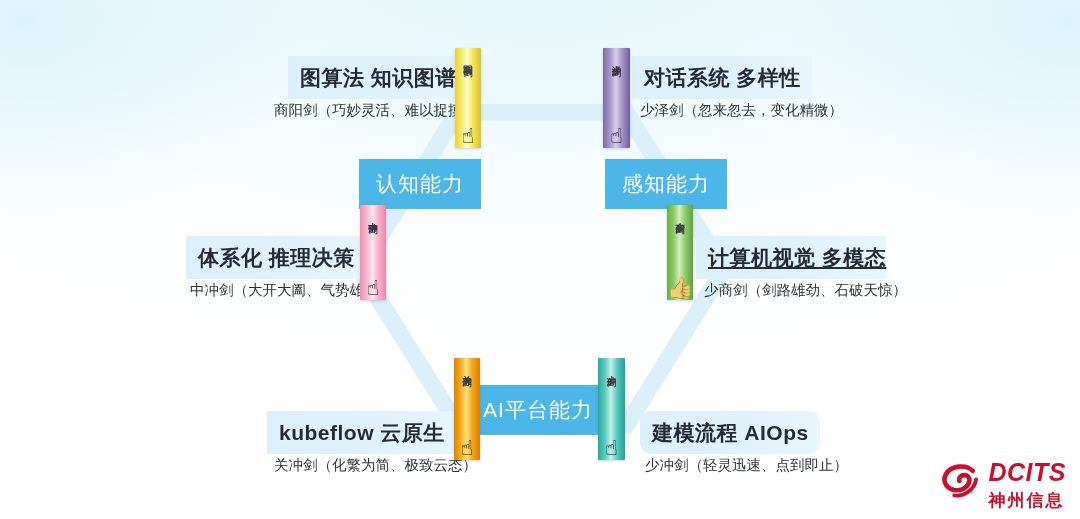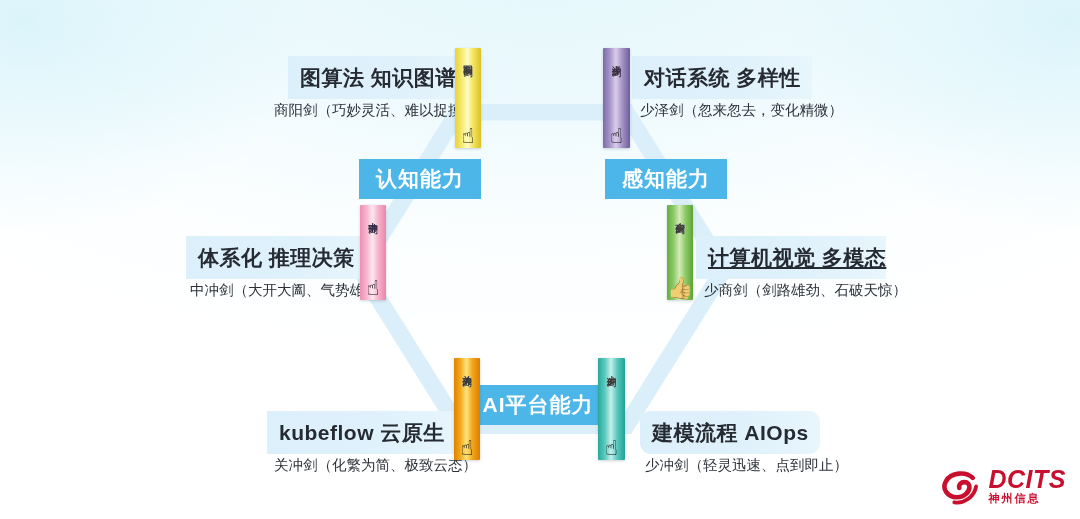--- a/index.html
+++ b/index.html
@@ -55,28 +55,28 @@
     color: #2c3138;
     font-size: 14.5px;
     white-space: nowrap;
   }
 
   
   .chip {
     position: absolute;
     background: #4cb6e8;
     color: #ffffff;
-    font-weight: bold;
+    font-weight: normal;
     font-size: 21px;
     letter-spacing: 1px;
     display: flex;
     align-items: center;
     justify-content: center;
     white-space: nowrap;
-    height: 40px;
+    height: 50px;
     z-index: 6;
   }
 
   
   .sword {
     position: absolute;
     z-index: 8;
     border-radius: 1px;
     display: flex;
     flex-direction: column;
@@ -127,23 +127,23 @@
   .brand .en {
     color: #c8102e;
     font-weight: bold;
     font-size: 25px;
     letter-spacing: .5px;
     font-style: italic;
   }
   .brand .cn {
     color: #c8102e;
     font-weight: bold;
-    font-size: 11px;
+    font-size: 17px;
     letter-spacing: 2px;
-    margin-top: 1px;
+    margin-top: 7px;
   }
 </style>
 </head>
 <body>
 
 <div id="stage">
 
   <svg class="hexring" viewBox="0 0 380 330">
     <polygon points="106,8 274,8 372,165 274,322 106,322 8,165" fill="none" stroke="#daeff9" stroke-width="17" stroke-linejoin="miter"></polygon>
   </svg>

